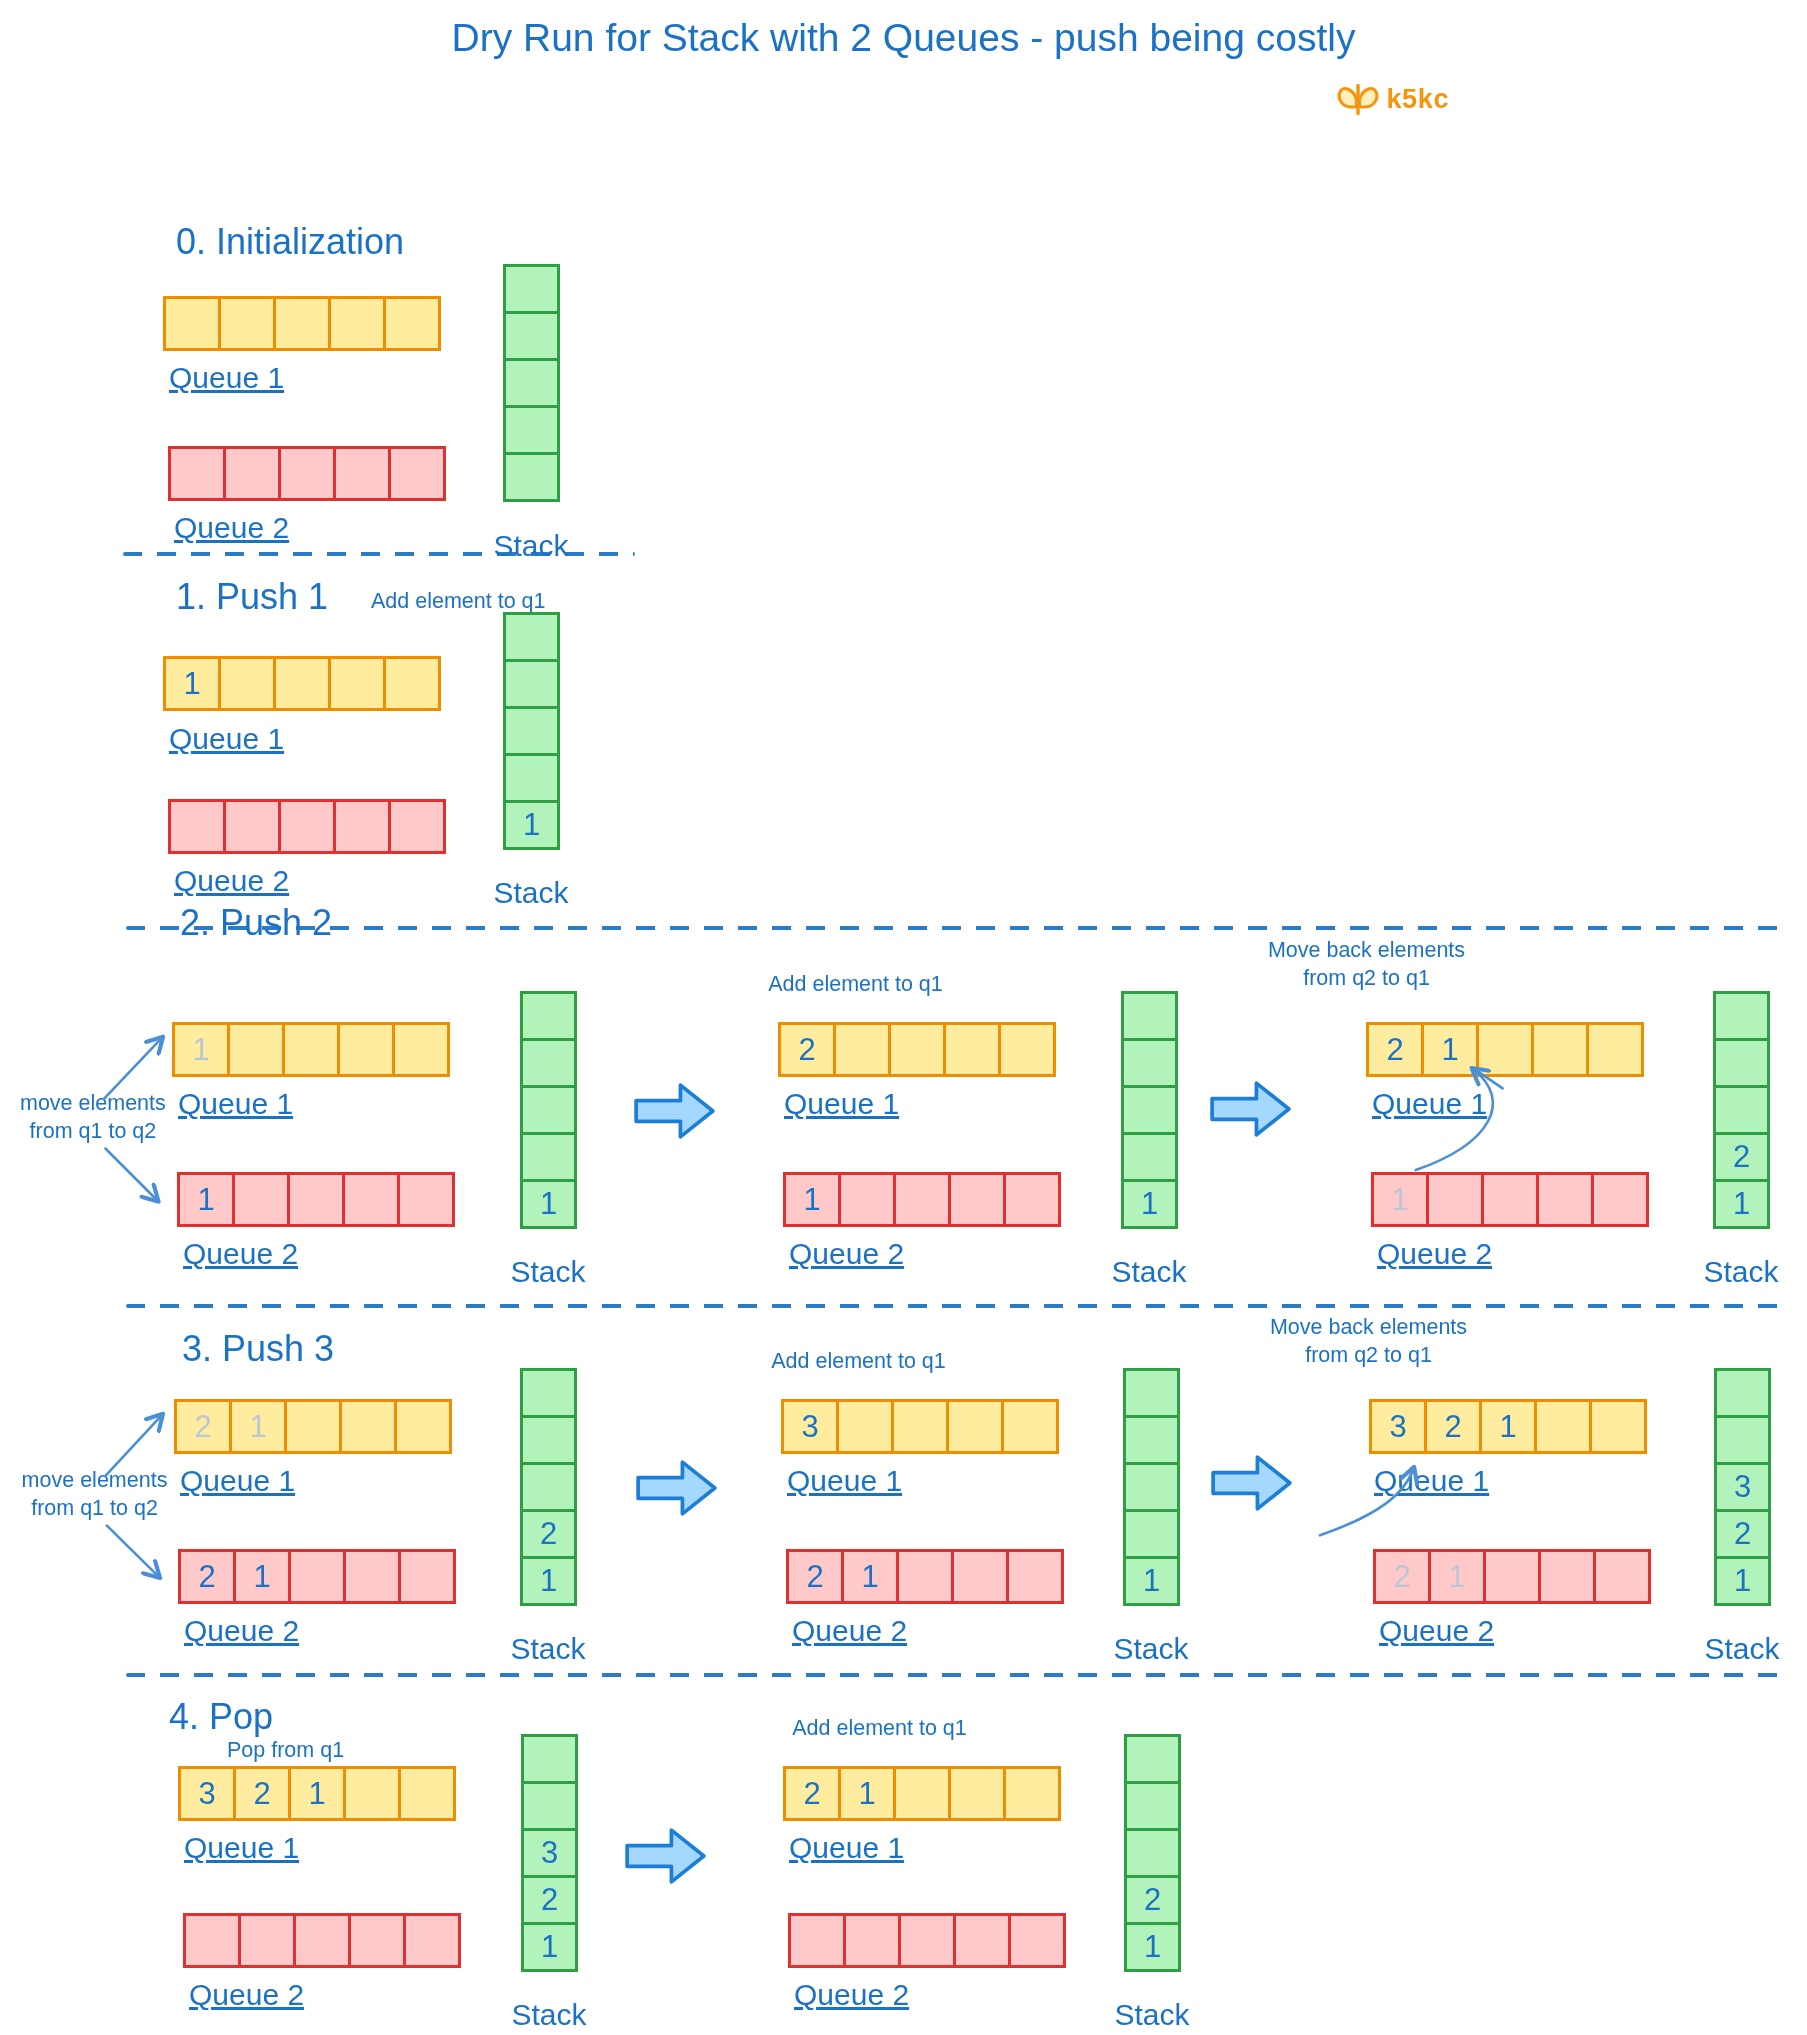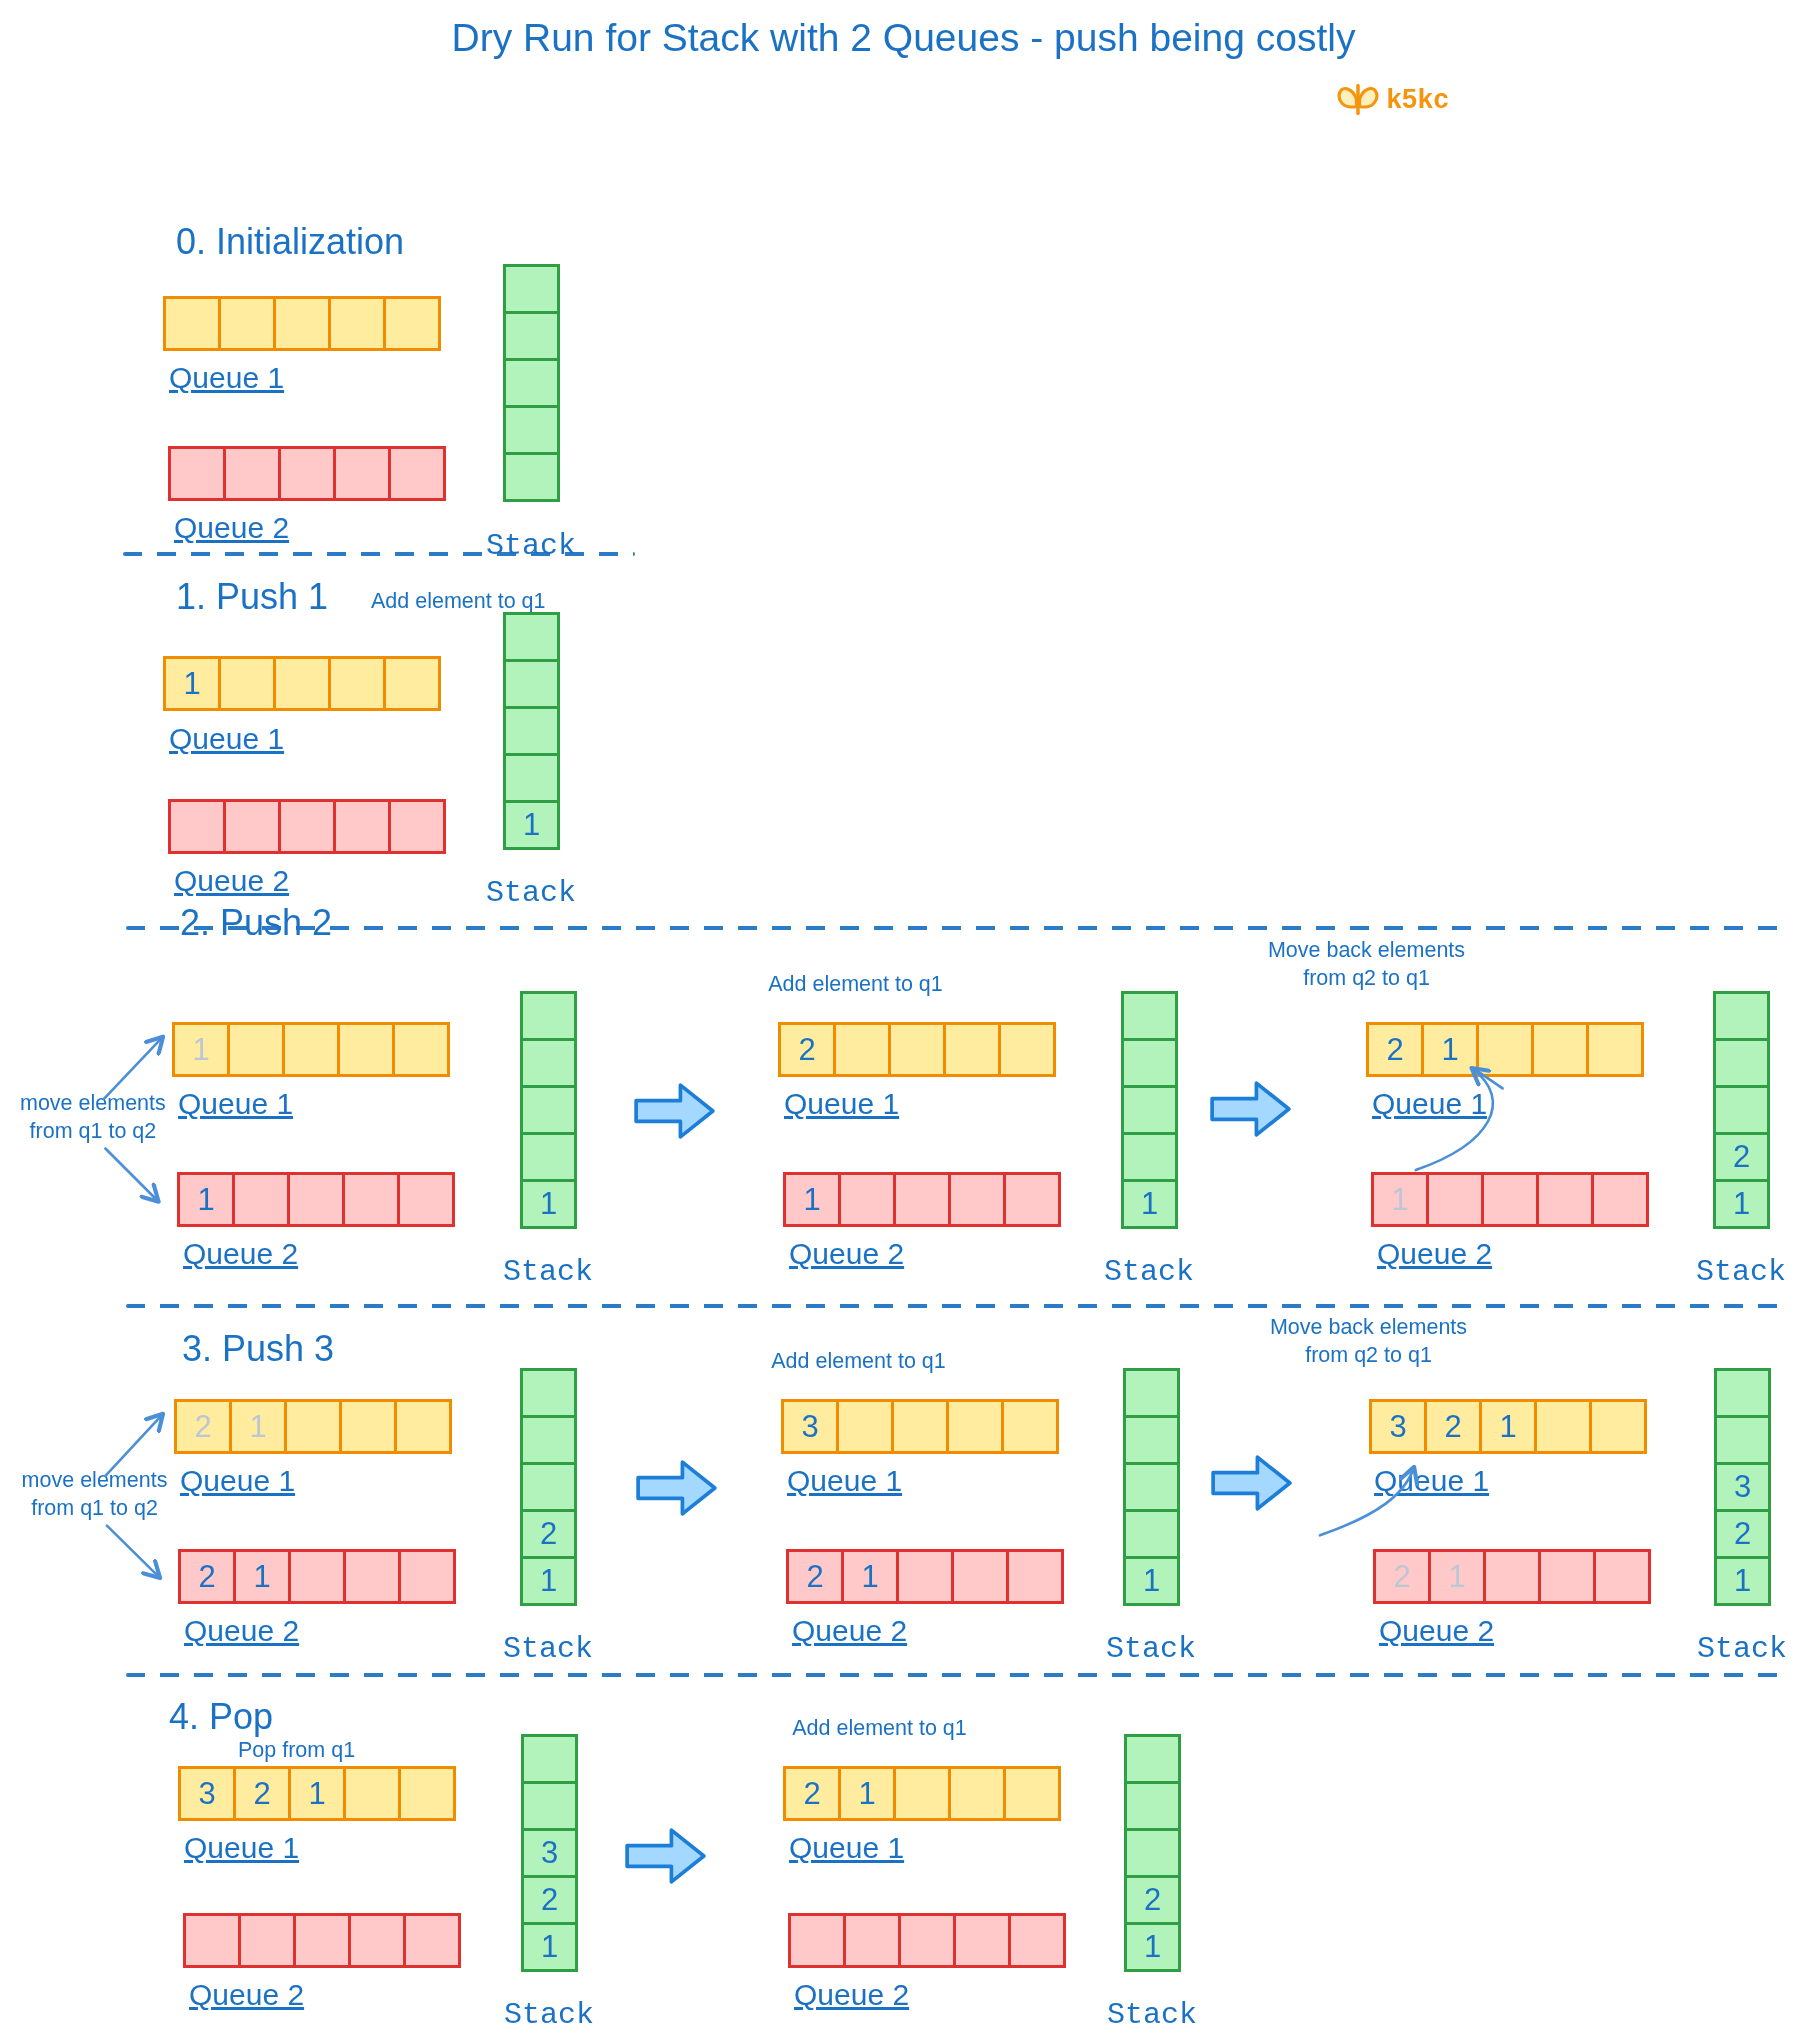--- a/index.html
+++ b/index.html
@@ -6,21 +6,21 @@
   body{width:1807px;height:2035px;position:relative;overflow:hidden;
        font-family:"Liberation Sans",sans-serif;}
   .abs{position:absolute;}
   .title{left:0;right:0;top:16.3px;text-align:center;font-size:39px;color:#1b72c5;}
   .brand{display:flex;align-items:center;gap:7.4px;}
   .brand-name{font-size:27px;font-weight:bold;color:#f5950f;letter-spacing:0.7px;}
   .sec-head{font-size:36px;color:#1b72c5;white-space:nowrap;}
   .ann{font-size:21.5px;line-height:28px;color:#1b72c5;text-align:center;white-space:nowrap;}
   .ann.left{text-align:left;}
   .qlabel{font-size:30px;color:#1b72c5;white-space:nowrap;text-decoration:underline;}
-  .stlabel{font-size:30px;color:#1b72c5;transform:translateX(-50%);white-space:nowrap;font-family:Liberation Mono, monospace;}
+  .stlabel{font-size:30px;color:#1b72c5;transform:translateX(-50%);white-space:nowrap;}
   .queue{display:flex;}
   .cell{box-sizing:border-box;width:58px;height:55px;border:3px solid;display:flex;
         align-items:center;justify-content:center;}
   .cell + .cell{margin-left:-3px;}
   .q1 .cell{background:#ffec9e;border-color:#f08c00;}
   .q2 .cell{background:#ffc9c9;border-color:#e03131;}
   .stack{display:flex;flex-direction:column;}
   .stack .cell{width:57px;height:50px;background:#b2f2bb;border-color:#2f9e44;}
   .stack .cell + .cell{margin-left:0;margin-top:-3px;}
   .cellnum{font-size:31px;color:#1b72c5;}
@@ -338,21 +338,21 @@
       </div>
       <div class="cell">
         <span class="cellnum">2</span>
       </div>
       <div class="cell">
         <span class="cellnum">1</span>
       </div>
     </div>
     <div class="stlabel abs" style="left: 1742px; top: 1632px;">Stack</div>
     <div class="sec-head abs" style="left: 169px; top: 1696px;">4. Pop</div>
-    <div class="ann left abs" style="left: 227px; top: 1736px; width: 178px; margin-left: 11px;">
+    <div class="ann left abs" style="left: 227px; top: 1736px; width: 178px;">
       <div>Pop from q1</div>
     </div>
     <div class="queue q1 abs" style="left: 178px; top: 1766px;">
       <div class="cell">
         <span class="cellnum">3</span>
       </div>
       <div class="cell">
         <span class="cellnum">2</span>
       </div>
       <div class="cell">

